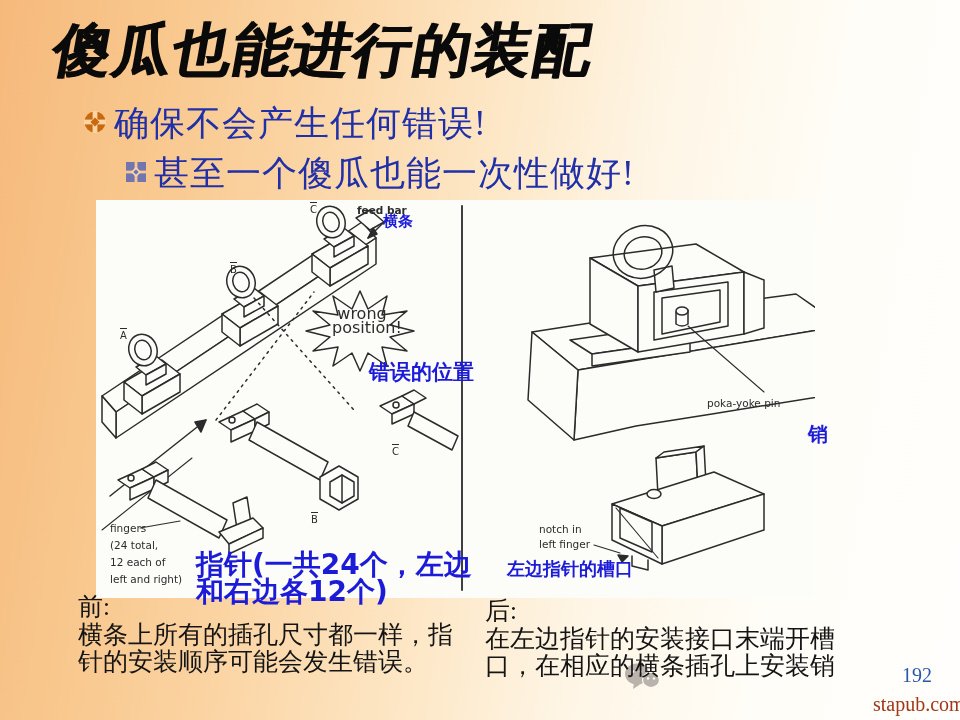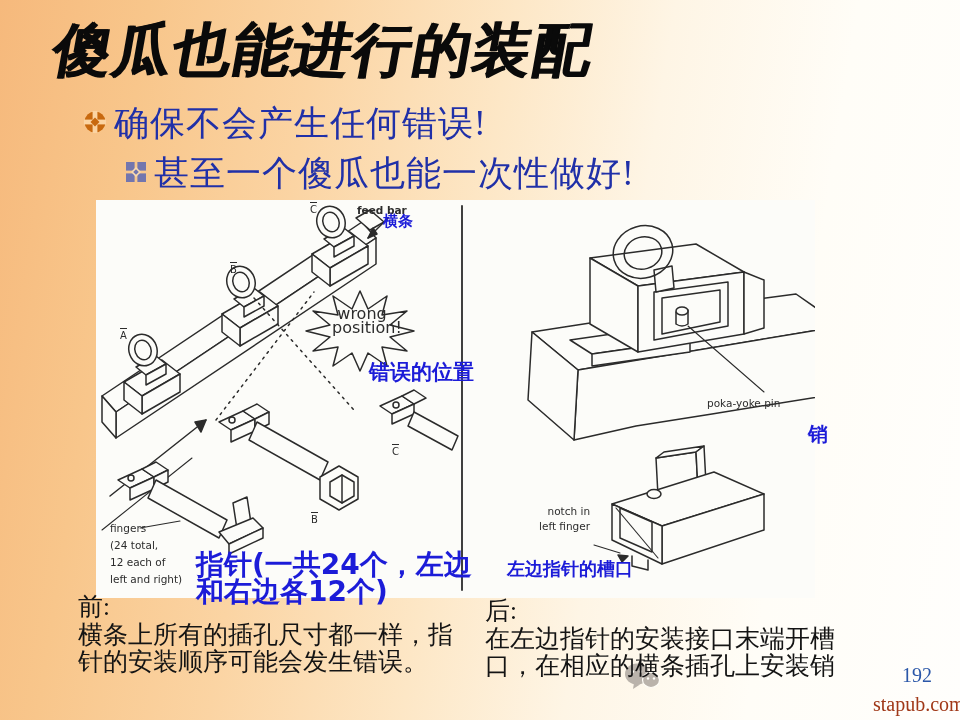--- a/index.html
+++ b/index.html
@@ -28,21 +28,21 @@
   .figure svg{position:absolute;left:0;top:0;}
   .lbl{position:absolute;font-family:"DejaVu Sans","Liberation Sans",sans-serif;
        color:#2c2c2c;font-size:10.5px;line-height:13px;white-space:nowrap;}
   .marker{position:absolute;font-family:"DejaVu Sans",sans-serif;font-size:10px;
        color:#2c2c2c;border-top:1px solid #2c2c2c;padding-top:1px;}
   .cn{position:absolute;font-family:"DejaVu Sans","Liberation Sans",sans-serif;
       font-weight:bold;color:#1c1cd8;white-space:nowrap;}
   .wrongpos{left:236px;top:107px;width:60px;text-align:center;white-space:normal;
       font-size:16px;line-height:14px;}
   .fingersnote{left:14px;top:320px;line-height:17px;}
-  .notchnote{left:443px;top:304px;line-height:15px;text-align:right;}
+  .notchnote{left:443px;top:322px;line-height:15px;}
 
   
   .caption{font-size:25px;line-height:27.5px;color:#141414;z-index:3;white-space:nowrap;}
   .cap-before{left:78px;top:593px;}
   .cap-after{left:485px;top:597px;}
 
   
   .watermark{left:624px;top:662px;display:flex;align-items:center;z-index:1;
       color:#b5aea6;font-size:27px;letter-spacing:1px;
       font-family:"DejaVu Sans","Liberation Sans",sans-serif;white-space:nowrap;}

